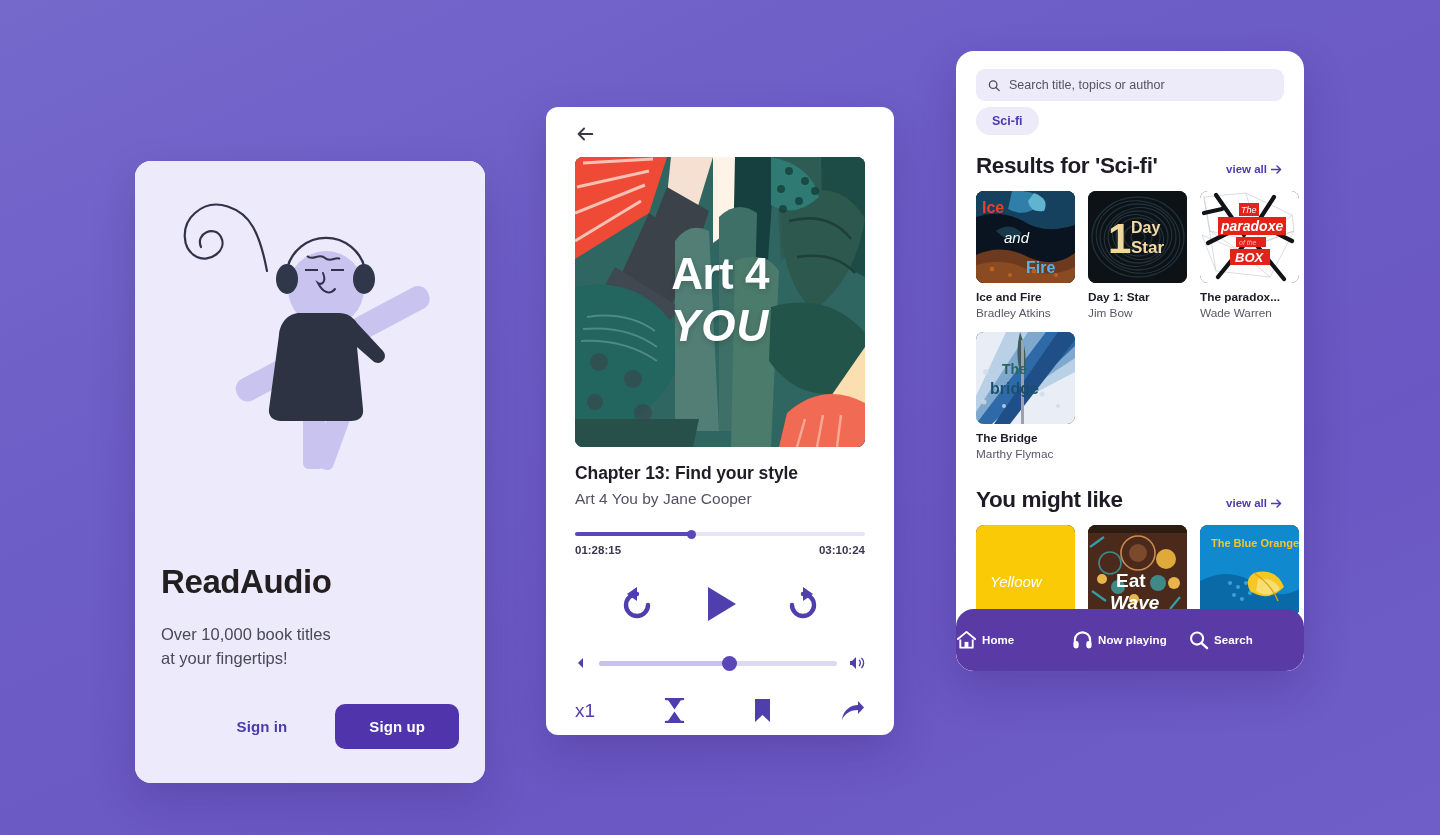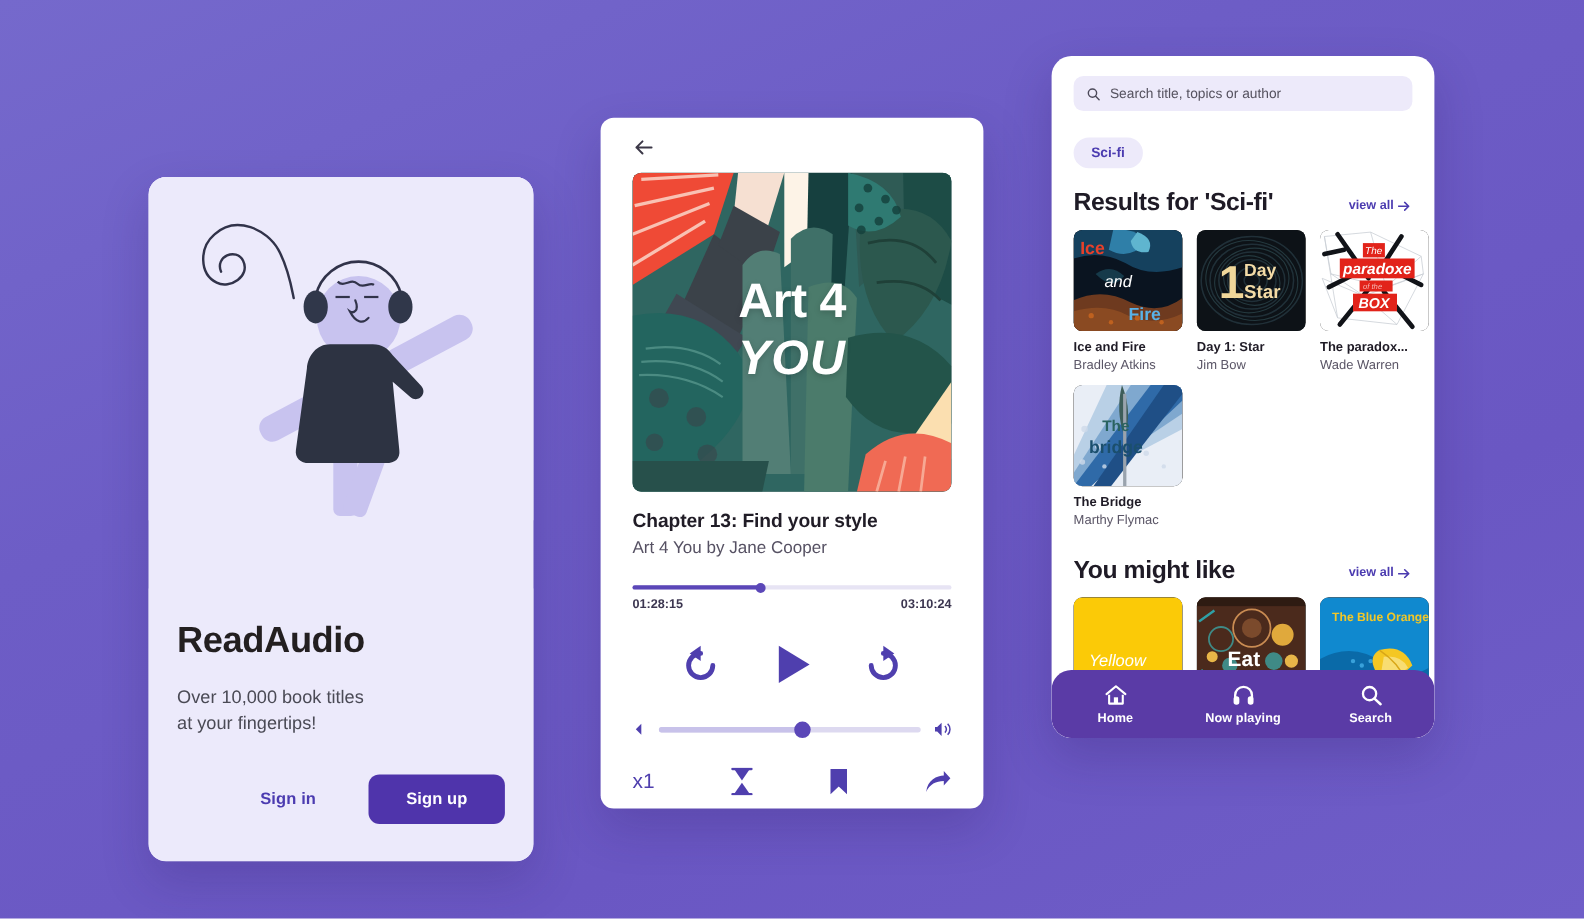--- a/index.html
+++ b/index.html
@@ -146,21 +146,21 @@
     display:flex; align-items:center; gap:9px;
     background:#edeafa; border-radius: 9px;
     padding: 9px 12px; cursor: text;
   }
   .search-box input {
     border:none; outline:none; background:transparent;
     font-family: inherit; font-size: 12.5px; color:#4d4a5a;
     width:100%;
   }
   .search-box input::placeholder { color:#55525f; }
-  .chips { padding: 24px 20px 0 20px; }
+  .chips { padding: 6px 20px 0 20px; }
   .chip {
     display:inline-block; background:#edeafa; color:#4b3bb0;
     font-size: 12.5px; font-weight:700;
     padding: 7px 16px; border-radius: 14px; cursor:pointer;
   }
   .sec-head {
     display:flex; align-items:flex-end; justify-content:space-between;
     padding: 18px 22px 0 20px;
   }
   .sec-title { font-size: 22.5px; font-weight: 700; color:#1f1b26; letter-spacing:-.4px; }
@@ -182,21 +182,21 @@
                 white-space:nowrap; overflow:hidden; text-overflow:clip; }
   .tile-author { margin-top: 2px; font-size: 11.8px; color:#5a5566; }
 
   .navbar {
     position:absolute; left:0; right:0; bottom:0; height:62px;
     background:#5a3ba6;
     border-radius: 18px;
     display:flex; align-items:center;
   }
   .nav-item {
-    flex:1; display:flex; flex-direction:column; align-items:center;
+    flex:1; display:flex; align-items:center;
     gap:5px; color:#fff; cursor:pointer;
   }
   .nav-label { font-size:11.5px; font-weight:700; letter-spacing:.1px; }
 
   
   #pro-badge {
     position:absolute; left:1207px; top:43px;
     width:192px; height:107px; border-radius:22px;
     background:#2a93f7;
     display:flex; align-items:center; justify-content:center;

